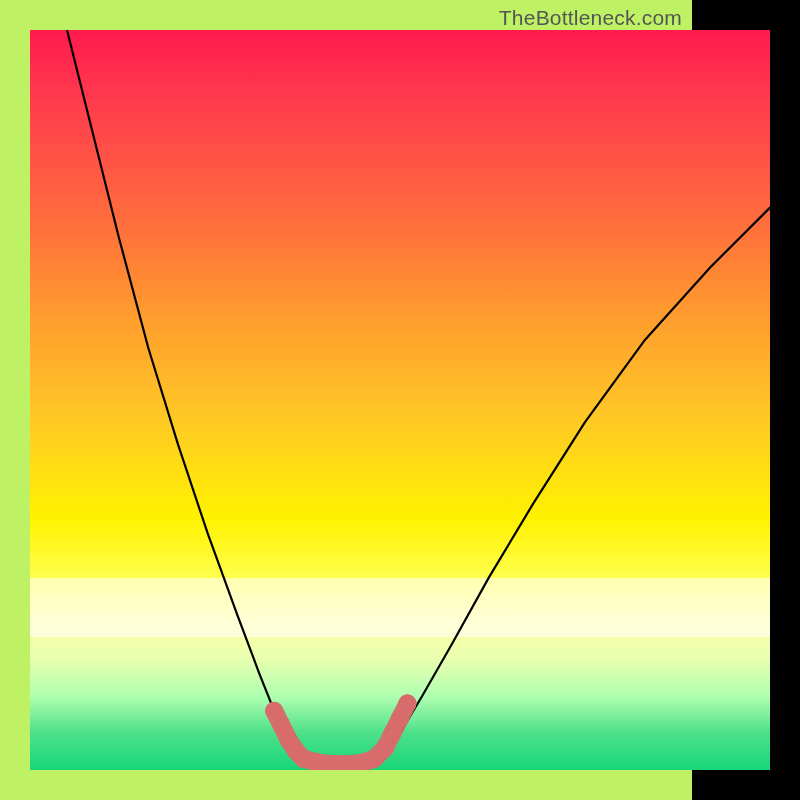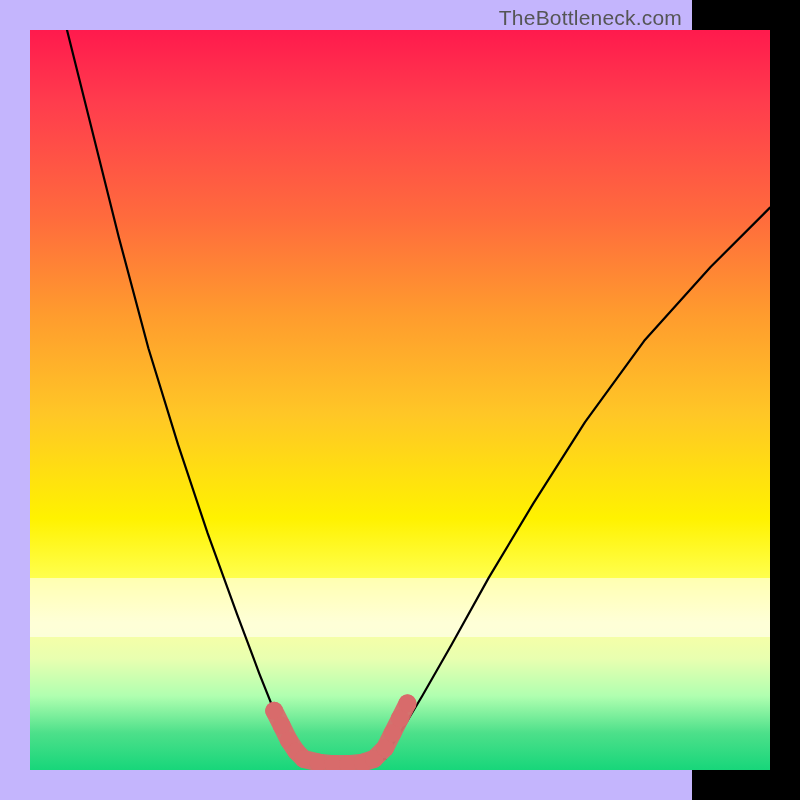--- a/index.html
+++ b/index.html
@@ -8,21 +8,21 @@
     width: 800px;
     height: 800px;
     background: #000;
     overflow: hidden;
     font-family: Arial, Helvetica, sans-serif;
   }
   .frame {
     position: relative;
     width: 692px;
     height: 800px;
-    background: #c4b5fd;
+    background: #bef264;
   }
   .plot-area {
     position: absolute;
     left: 30px;
     top: 30px;
     width: 740px;
     height: 740px;
     background: linear-gradient(to bottom,
       #ff1a4d 0%,
       #ff3d4d 10%,

